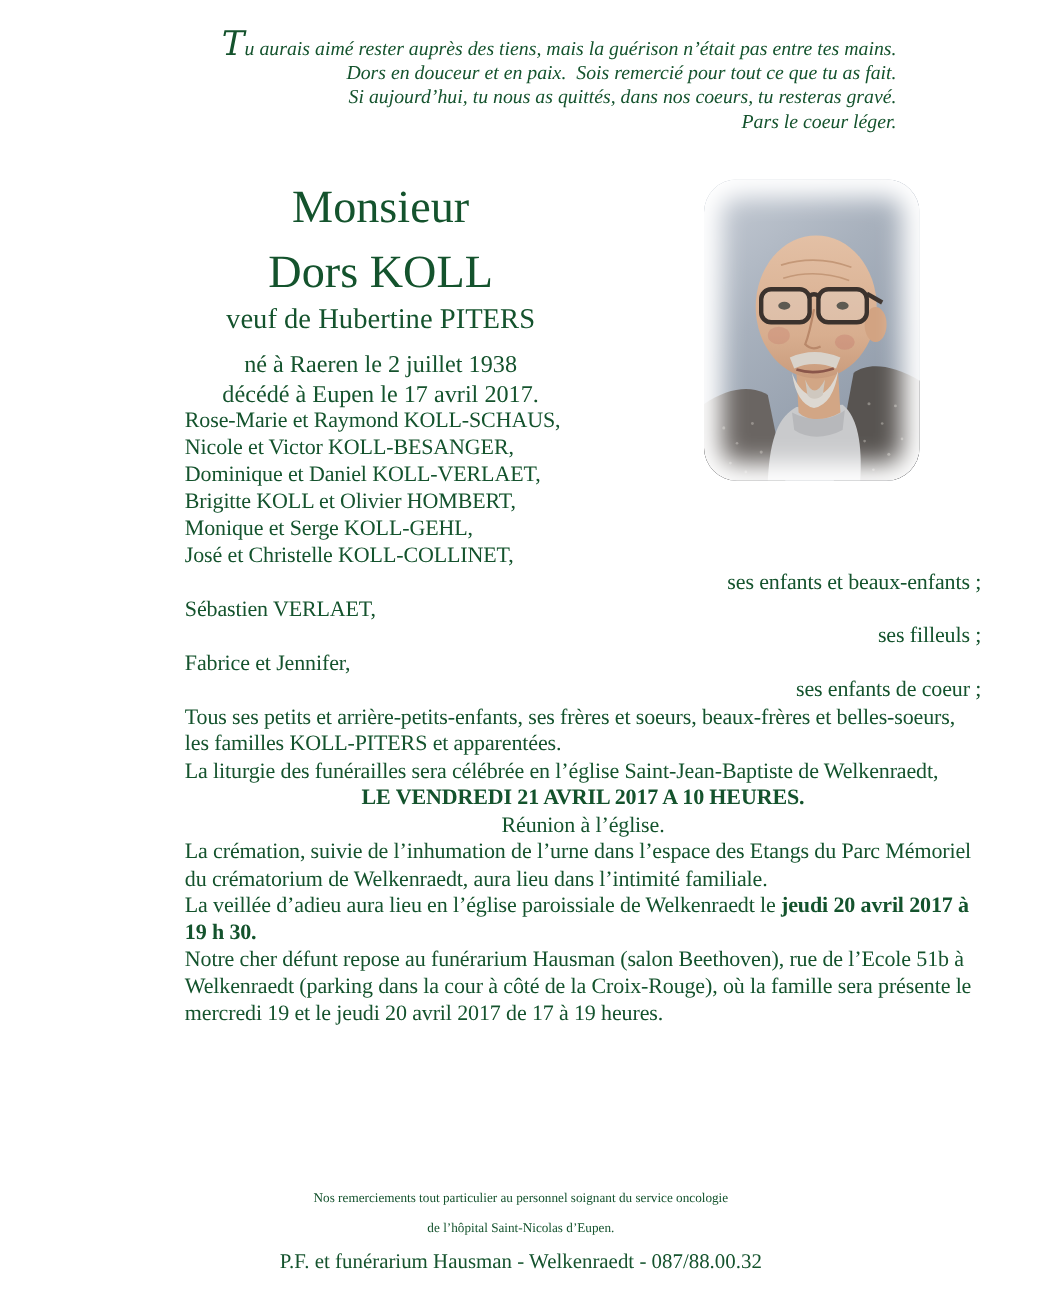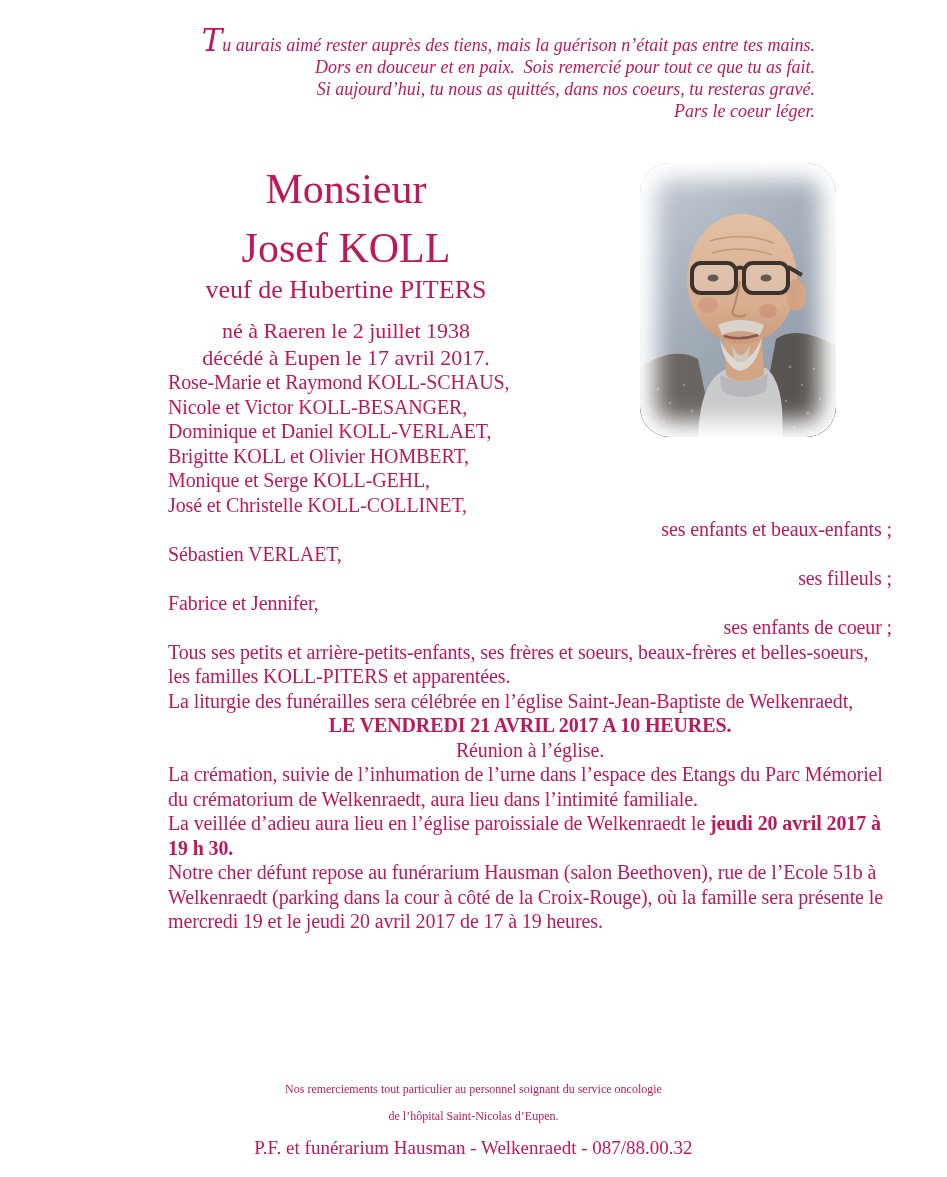--- a/index.html
+++ b/index.html
@@ -1,21 +1,21 @@
 <!DOCTYPE html>
 <html lang="fr"><head>
 <meta charset="utf-8">
 <style>
   html, body { margin:0; padding:0; background:#ffffff; }
   .page {
     position:relative;
     width:947px; height:1177px;
     background:#ffffff;
     font-family:"Liberation Serif","DejaVu Serif",serif;
-    color:#be185d;
+    color:#14532d;
     overflow:hidden;
   }
 
   
   .epitaph {
     position:absolute; top:29px; right:132px;
     text-align:right; font-style:italic;
     font-size:18px; line-height:22px;
     white-space:pre-wrap;
   }
@@ -74,21 +74,21 @@
 </style>
 </head>
 <body>
 
 <div class="page">
 
   <div class="epitaph"><div class="ep-line"><span class="initial">T</span>u aurais aimé rester auprès des tiens, mais la guérison n’était pas entre tes mains.</div><div class="ep-line">Dors en douceur et en paix.  Sois remercié pour tout ce que tu as fait.</div><div class="ep-line">Si aujourd’hui, tu nous as quittés, dans nos coeurs, tu resteras gravé.</div><div class="ep-line">Pars le coeur léger.</div></div>
 
   <div class="title-block">
     <div class="t-title">Monsieur</div>
-    <div class="t-name">Josef KOLL</div>
+    <div class="t-name">Dors KOLL</div>
     <div class="t-relation">veuf de Hubertine PITERS</div>
     <div class="t-dates">
       <div>né à Raeren le 2 juillet 1938</div>
       <div>décédé à Eupen le 17 avril 2017.</div>
     </div>
   </div>
 
   <div class="photo">
     <svg viewBox="0 0 196 274" width="196" height="274">
       <defs>

